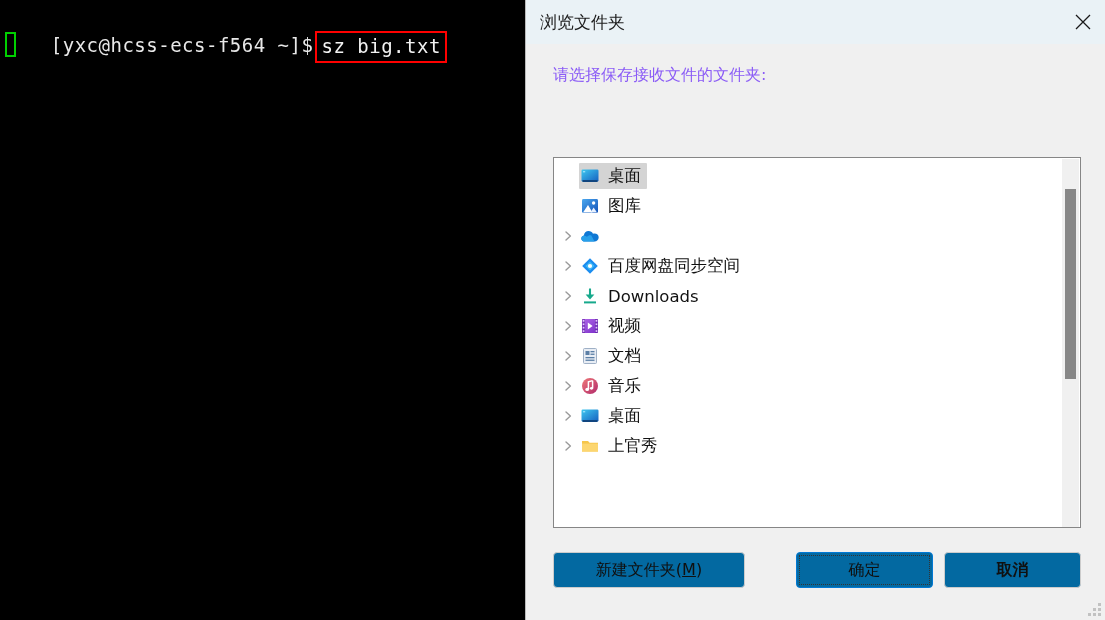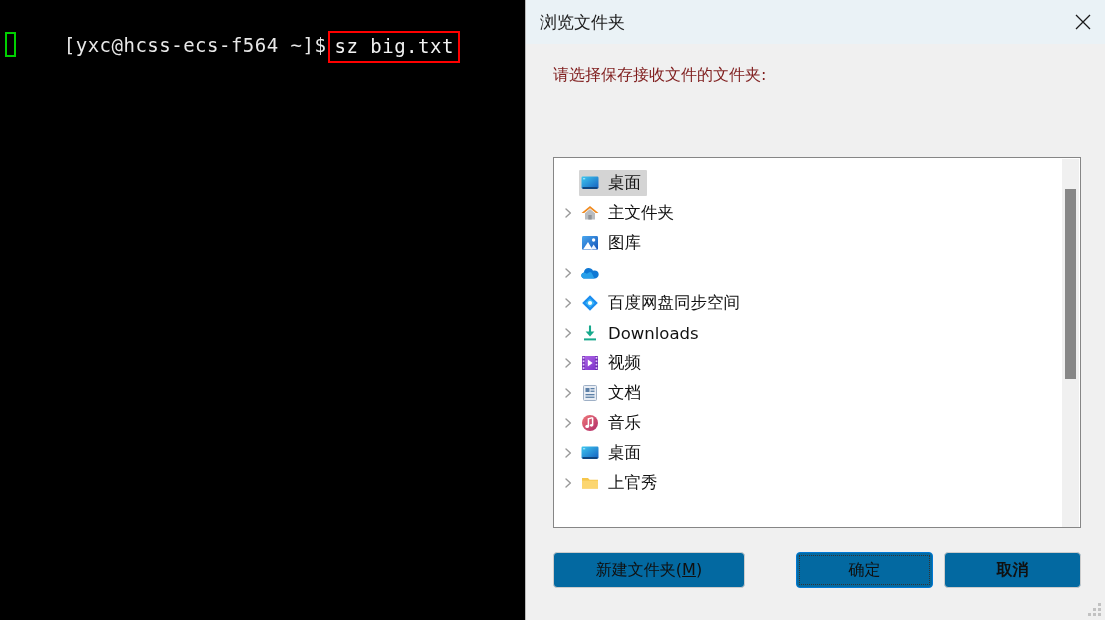--- a/index.html
+++ b/index.html
@@ -19,21 +19,21 @@
   #terminal {
     position: absolute;
     left: 0; top: 0;
     width: 525px;
     height: 620px;
     background: #000000;
     overflow: hidden;
   }
   #term-line {
     position: absolute;
-    left: 16px;
+    left: 3px;
     top: 4px;
     white-space: pre;
     font-family: "DejaVu Sans Mono", "Liberation Mono", monospace;
     font-size: 19px;
     line-height: 26px;
     color: #e6e6e6;
     letter-spacing: 0.5px;
   }
   #term-prompt { color: #e8e8e8; }
   #term-cmd-box {
@@ -95,42 +95,42 @@
     justify-content: center;
     cursor: default;
   }
   #close-button svg { display: block; }
 
   #prompt-label {
     position: absolute;
     left: 27px;
     top: 65px;
     font-size: 16px;
-    color: #7f1d1d;
+    color: #8b5cf6;
     font-family: "DejaVu Sans", sans-serif;
     white-space: nowrap;
   }
 
   
   #treebox {
     position: absolute;
     left: 27px;
     top: 157px;
     width: 528px;
     height: 371px;
     background: #ffffff;
     border: 1px solid #868686;
     box-sizing: border-box;
     overflow: hidden;
   }
   #tree {
     position: absolute;
     left: 0; top: 0;
     width: 508px;
-    padding-top: 10px;
+    padding-top: 3px;
   }
   .tree-row {
     height: 30px;
     display: flex;
     align-items: center;
     padding-left: 3px;
     box-sizing: border-box;
     cursor: default;
     white-space: nowrap;
   }
@@ -284,37 +284,20 @@
                     <stop offset="0" stop-color="#3fc8f0"></stop>
                     <stop offset="1" stop-color="#1560c0"></stop>
                   </linearGradient>
                 </defs>
                 <rect x="1.5" y="3.5" width="17" height="12" rx="1.2" fill="url(#g_monitor-icon)"></rect>
                 <rect x="2.5" y="14" width="15" height="2" fill="#10457f"></rect>
                 <rect x="3" y="5" width="2.2" height="1.4" fill="#9ee4fa" opacity="0.9"></rect>
               </svg>
             </span>
             <span class="tree-label">桌面</span>
-          </span>
-        </div>
-        <div class="tree-row">
-          <span class="chevron">
-            <svg width="12" height="12" viewBox="0 0 12 12">
-              <path d="M4 2 L8.4 6 L4 10" stroke="#9a9a9a" stroke-width="1.4" fill="none" stroke-linecap="round" stroke-linejoin="round"></path>
-            </svg>
-          </span>
-          <span class="tree-label-wrap">
-            <span class="tree-icon">
-              <svg width="20" height="20" viewBox="0 0 20 20">
-                <path d="M10 3 L18.5 10 L15.8 10 L15.8 10 L10 5.2 L4.2 10 L1.5 10 Z" fill="#f08a1e"></path>
-                <path d="M10 6 L15 10.2 L15 16.5 L5 16.5 L5 10.2 Z" fill="#b9bcc0"></path>
-                <rect x="8.3" y="12" width="3.4" height="4.5" fill="#8f9398"></rect>
-              </svg>
-            </span>
-            <span class="tree-label">主文件夹</span>
           </span>
         </div>
         <div class="tree-row">
           <span class="chevron empty">
             <svg width="12" height="12" viewBox="0 0 12 12">
               <path d="M4 2 L8.4 6 L4 10" stroke="#9a9a9a" stroke-width="1.4" fill="none" stroke-linecap="round" stroke-linejoin="round"></path>
             </svg>
           </span>
           <span class="tree-label-wrap">
             <span class="tree-icon">

